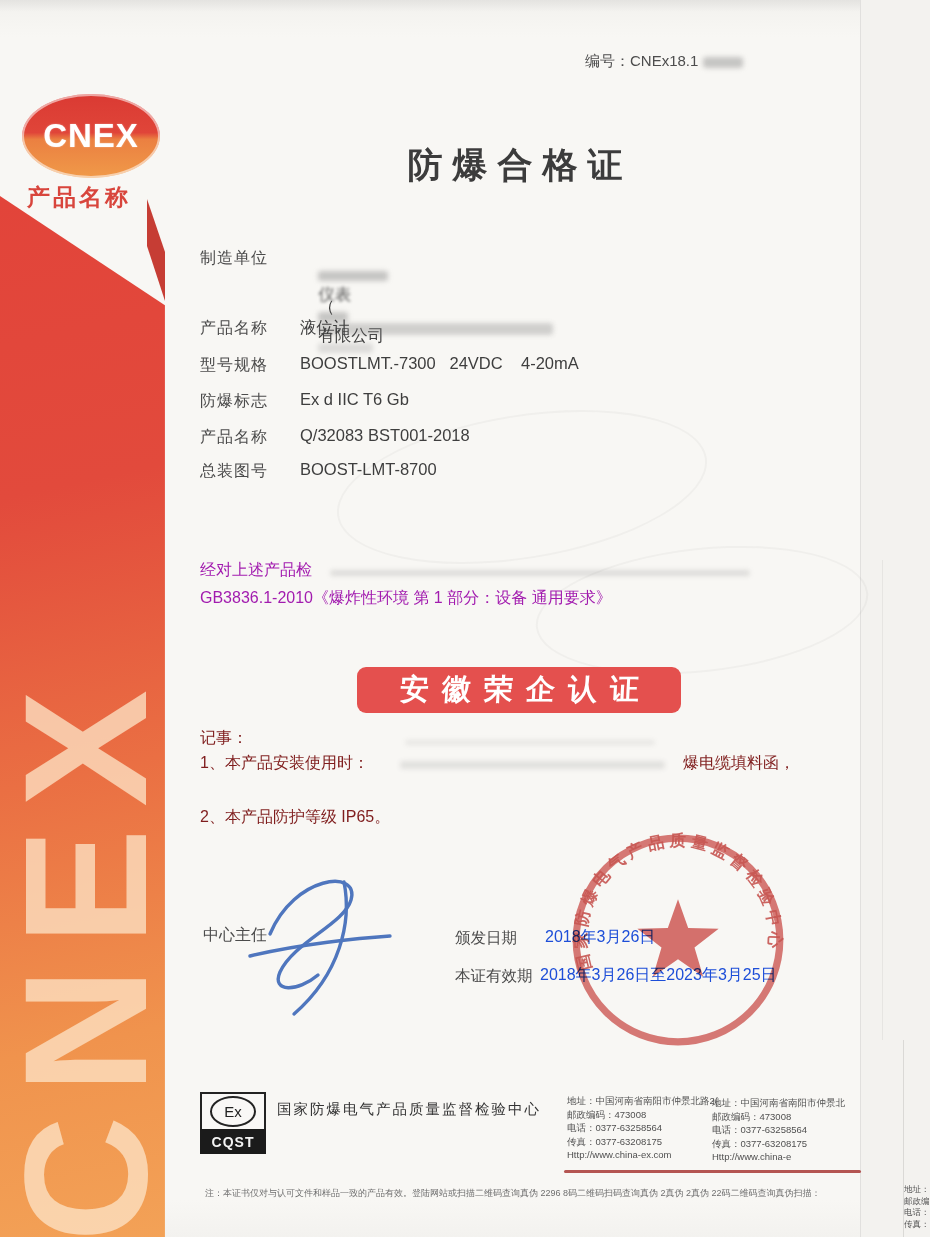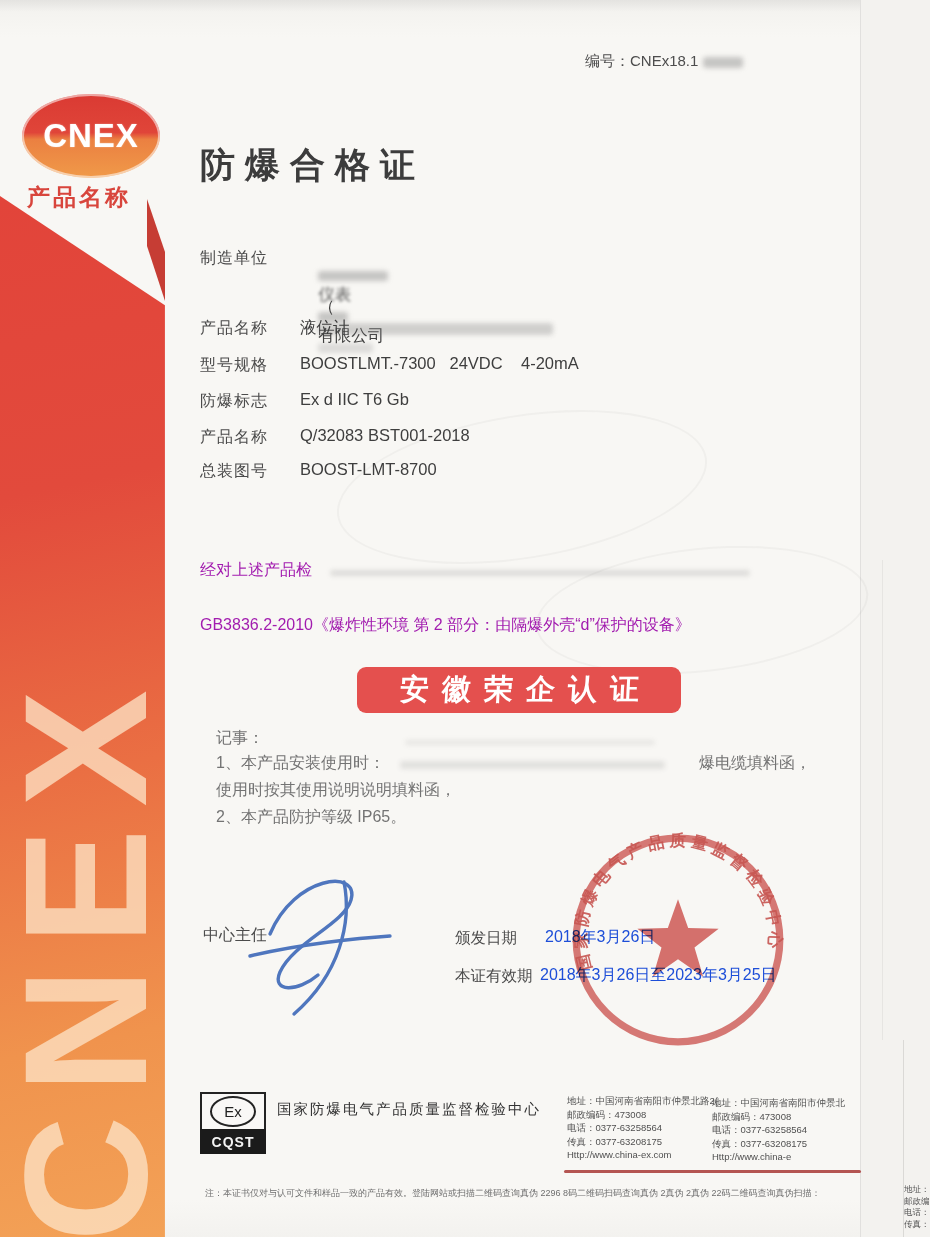--- a/index.html
+++ b/index.html
@@ -25,34 +25,34 @@
         display:flex;align-items:center;justify-content:center;
         box-shadow:inset 0 0 0 2px rgba(255,255,255,0.55);}
   .logo-oval span{color:#fff;font-weight:bold;font-size:33px;letter-spacing:1px;
         text-shadow:0 0 2px rgba(255,255,255,0.4);}
   .logo-sub{left:27px;top:182px;font-size:23px;letter-spacing:3px;color:#d8453c;font-weight:600;}
   
   .wm1{left:335px;top:415px;width:370px;height:140px;border:2px solid rgba(90,90,90,0.05);border-radius:50%;transform:rotate(-9deg);}
   .wm2{left:535px;top:548px;width:330px;height:120px;border:2px solid rgba(90,90,90,0.05);border-radius:50%;transform:rotate(-6deg);}
   
   .num{left:585px;top:52px;font-size:15px;color:#4d4d4d;}
-  .title{left:200px;width:640px;top:142px;font-size:35px;font-weight:bold;
+  .title{left:200px;width:640px;top:142px;text-align:center;font-size:35px;font-weight:bold;
          letter-spacing:10px;color:#3c3c3c;}
   .lbl{font-size:16px;color:#4b4b4b;letter-spacing:1px;}
   .val{font-size:16.5px;color:#3e3e3e;white-space:pre;}
   .redact{display:inline-block;height:10px;border-radius:3px;background:rgba(115,115,115,0.38);
           filter:blur(2.5px);vertical-align:middle;}
   .blurtext{filter:blur(1.6px);color:#555;}
   .blurlite{filter:blur(0.7px);}
   .stmt{font-size:16px;color:#a21caf;}
   .banner{left:357px;top:667px;width:324px;height:46px;border-radius:9px;
           display:flex;align-items:center;justify-content:center;}
   .banner span{color:#fff;font-size:29px;font-weight:bold;letter-spacing:13px;
           font-family:"DejaVu Serif",serif;transform:skewX(-3deg);padding-left:13px;}
-  .note{font-size:16px;color:#737373;margin-left:16px;}
+  .note{font-size:16px;color:#7f1d1d;}
   .sig-label{left:203px;top:925px;font-size:16px;color:#4b4b4b;}
   .date-lbl{font-size:15.5px;color:#4b4b4b;}
   .date-val{font-size:16px;color:#1d4ed8;}
   .seal{left:566px;top:828px;width:224px;height:224px;opacity:0.88;mix-blend-mode:multiply;filter:blur(0.3px);pointer-events:none;}
   .sigsvg{left:238px;top:862px;width:175px;height:165px;mix-blend-mode:multiply;}
   
   .exmark{left:200px;top:1092px;width:66px;height:63px;}
   .exmark .top{height:35px;border:2.5px solid #232323;border-bottom:none;background:#f9f8f6;
                display:flex;align-items:center;justify-content:center;}
   .exmark .ovl{width:42px;height:27px;border:2px solid #232323;border-radius:50%;
@@ -120,32 +120,31 @@
   <div class="abs val" style="left:300px;top:390px">Ex d IIC T6 Gb</div>
 
   <div class="abs lbl" style="left:200px;top:427px">产品名称</div>
   <div class="abs val" style="left:300px;top:426px">Q/32083 BST001-2018</div>
 
   <div class="abs lbl" style="left:200px;top:461px">总装图号</div>
   <div class="abs val" style="left:300px;top:460px">BOOST-LMT-8700</div>
 
   <div class="abs stmt" style="left:200px;top:560px">经对上述产品检</div>
   <span class="abs redact" style="left:330px;top:570px;width:420px;height:6px;opacity:.55"></span>
-  <div class="abs stmt" style="left:200px;top:615px">GB3836.2-2010《爆炸性环境 第 2 部分：由隔爆外壳“d”保护的设备》</div>
+  <div class="abs stmt" style="left:200px;top:588px">GB3836.1-2010《爆炸性环境 第 1 部分：设备 通用要求》</div>
 
   <div class="abs banner" style="background:#e4504e">
     <span>安徽荣企认证</span>
   </div>
 
   <div class="abs note" style="left:200px;top:728px">记事：</div>
   <span class="abs redact" style="left:405px;top:740px;width:250px;height:5px;opacity:.35"></span>
   <div class="abs note" style="left:200px;top:753px">1、本产品安装使用时：</div>
   <span class="abs redact" style="left:400px;top:761px;width:265px;height:8px;opacity:.45"></span>
   <div class="abs note" style="left:683px;top:753px">爆电缆填料函，</div>
-  <div class="abs note" style="left:200px;top:780px">使用时按其使用说明说明填料函，</div>
   <div class="abs note" style="left:200px;top:807px">2、本产品防护等级 IP65。</div>
 
   <div class="abs sig-label">中心主任</div>
 
   <svg class="abs sigsvg" viewBox="0 0 175 165">
     <g fill="none" stroke="#3f6cc1" stroke-width="3.4" stroke-linecap="round" opacity="0.9">
       <path d="M 32,72 C 56,14 122,6 113,38 C 106,62 56,80 42,110 C 33,131 60,130 80,113"></path>
       <path d="M 12,94 C 62,82 122,76 152,74"></path>
       <path d="M 106,20 C 114,60 102,112 56,152"></path>
     </g>

